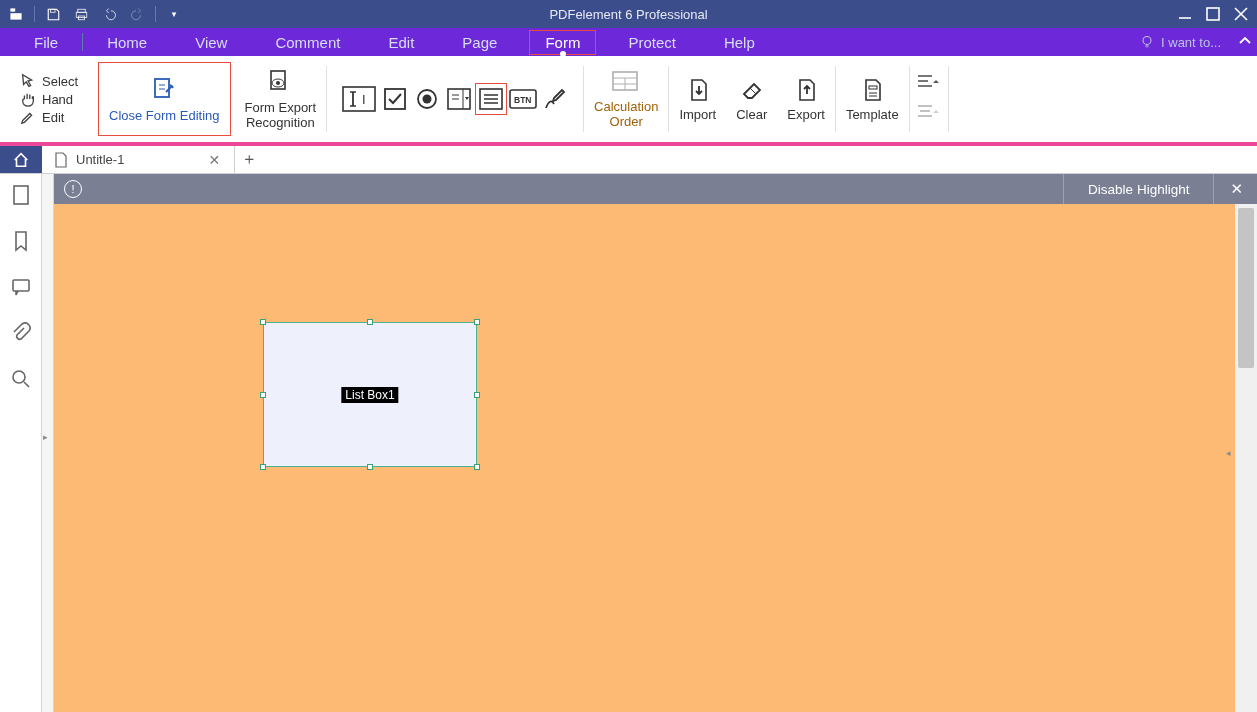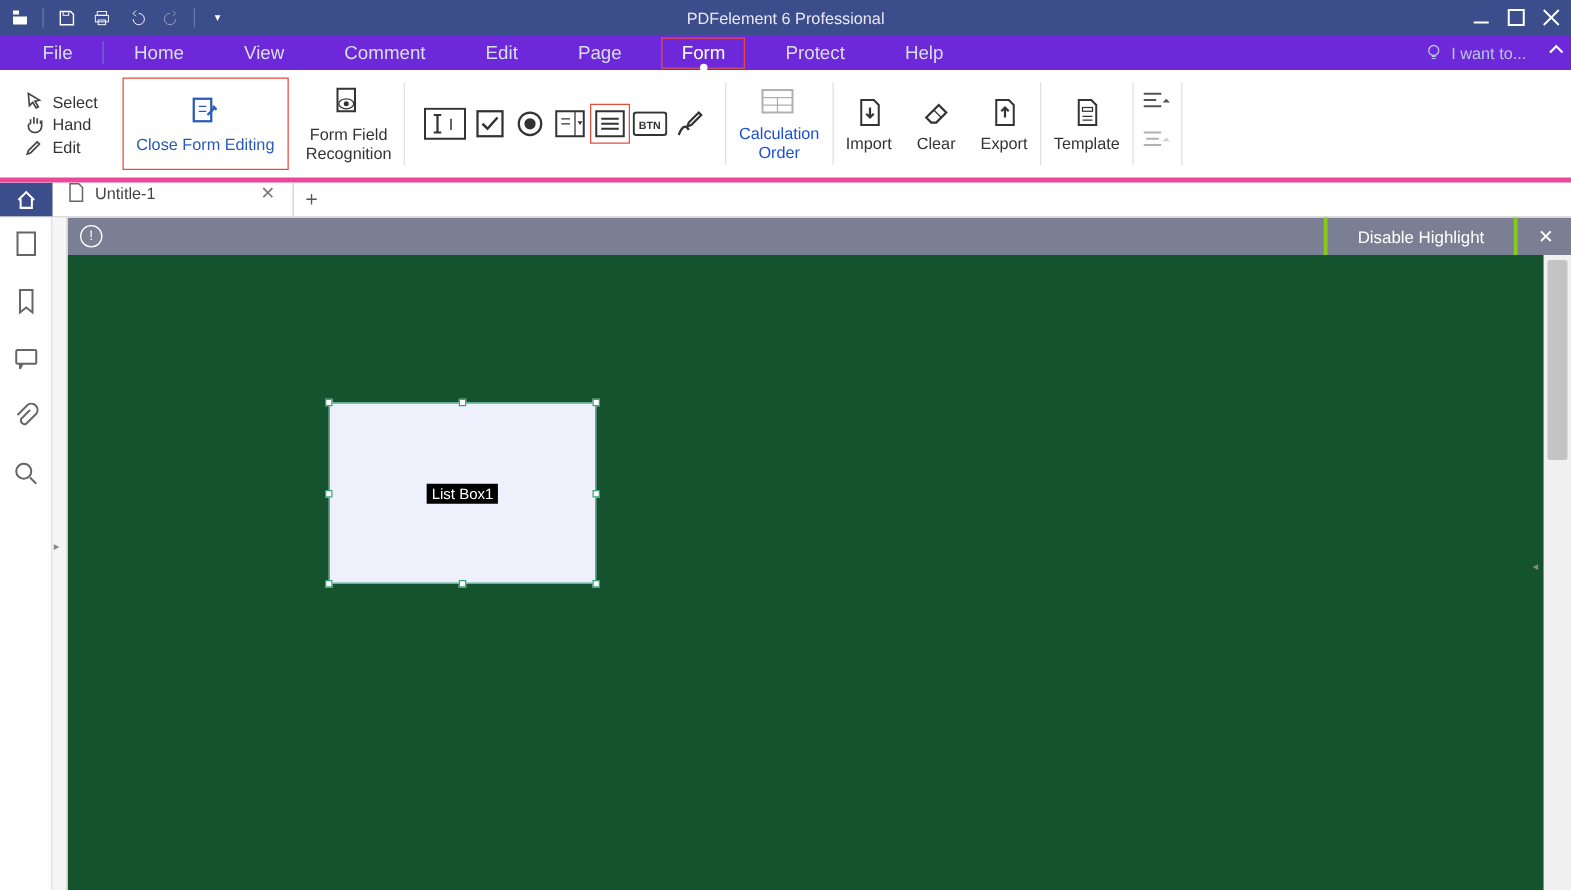--- a/index.html
+++ b/index.html
@@ -22,52 +22,52 @@
   .menuitem.active::after{content:"";position:absolute;bottom:-3px;left:50%;transform:translateX(-50%);width:6px;height:6px;background:#fff;border-radius:50%;}
   .i-want { margin-left:auto; display:flex; align-items:center; gap:6px; color:#bcc4e0; font-size:13px; padding-right:12px;}
   .collapse-btn { width:24px;color:#fff;text-align:center;}
   
   .ribbon { height: 90px; background: #fff; border-bottom: 4px solid #ec4899; display: flex; align-items:stretch; position:relative;}
   .rb-left { width: 94px; display:flex; flex-direction:column; justify-content:center; gap:2px; padding:4px 6px 4px 20px; font-size:13px; color:#333;}
   .rb-left-row { display:flex; align-items:center; gap:6px;}
   .rb-left-row svg { width:16px;height:16px;stroke:#444;fill:none;stroke-width:1.5;}
   .rb-group { display:flex; flex-direction:column; align-items:center; justify-content:center; padding: 6px 10px; font-size:13px; color:#333;}
   .rb-group.boxed { border:1px solid #e74c3c; margin:6px 4px;}
-  .rb-group.disabled { color:#1d4ed8; }
+  .rb-group.disabled { color:#a16207; }
   .rb-group.disabled svg { stroke:#b0b0b0; }
   .rb-label { margin-top:4px; text-align:center; line-height:1.15;}
   .rb-label.blue{color:#2a5ab8;}
   .rb-tool { width:32px; height:32px; display:flex; align-items:center; justify-content:center;}
   .rb-tool.boxed{border:1.5px solid #e74c3c;}
   .rb-sep { width:1px; background:#e0e0e0; margin:10px 0;}
   .rb-toolgroup{ display:flex; align-items:center; padding:0 12px;}
   .rb-dropcol{ display:flex; flex-direction:column; gap:8px; padding:0 6px; justify-content:center;}
   .rb-dropbtn svg{stroke:#555;fill:none;}
   
   .doctabs { height: 28px; background:#fff; border-bottom:1px solid #d0d0d0; display:flex; align-items:stretch;}
   .hometab { width:42px; background:#3c4d8c; display:flex; align-items:center; justify-content:center;}
   .hometab svg{stroke:#fff;fill:none;stroke-width:1.8;}
-  .doctab { display:flex; align-items:flex-start; border-right:1px solid #d0d0d0; padding:0 10px 0 12px; gap:80px; font-size:13px; color:#444;}
+  .doctab { display:flex; align-items:center; border-right:1px solid #d0d0d0; padding:0 10px 0 12px; gap:80px; font-size:13px; color:#444;}
   .doctab-x{ color:#777; font-size:14px; padding:0 4px;}
   .addtab{ width:28px; display:flex;align-items:center;justify-content:center; color:#555;}
   
   .workarea { position:absolute; top:174px; bottom:0; left:0; right:0; display:flex;}
   .leftpanel{ width:42px; background:#fff; border-right:1px solid #d8d8d8; display:flex; flex-direction:column; align-items:center; padding-top:10px; gap:24px;}
   .lp-icon{ width:22px;height:22px; stroke:#666; fill:none; stroke-width:1.6;}
   .splitter{ width:12px; background:#f5f5f5; border-right:1px solid #d8d8d8; position:relative;}
   .splitter::after{content:"▸"; position:absolute; top:48%; left:1px; font-size:9px; color:#888;}
   
   .docarea{ flex:1; background:#fff; position:relative; overflow:hidden;}
   .infobar{ height:30px; background:#7a7f94; display:flex; align-items:center; color:#fff; font-size:13.5px; padding-left:10px; gap:8px;}
   .info-icon{width:18px;height:18px;border:1.6px solid #fff;border-radius:50%;display:flex;align-items:center;justify-content:center;font-size:11px;}
   .info-right{margin-left:auto;display:flex;align-items:center;gap:10px;padding-right:8px;}
-  .disable-btn{border:3px solid #84cc16; padding:18px 24px; font-size:13.5px;}
+  .disable-btn{border:1px solid #84cc16; padding:18px 24px; font-size:13.5px;}
   .info-close{font-size:15px;padding:0 6px;}
   
-  .page{ position:absolute; top:30px; left:0; right:22px; bottom:0; background:#14532d; }
+  .page{ position:absolute; top:30px; left:0; right:22px; bottom:0; background:#fdba74; }
   .scrollbar{ position:absolute; top:30px; right:0; width:22px; bottom:0; background:#f0f0f0;}
   .scroll-thumb{ position:absolute; top:4px; left:3px; right:3px; height:160px; background:#c4c4c4; border-radius:2px;}
   .r-splitter{position:absolute; top:30px; right:22px; bottom:0; width:10px;}
   .r-splitter::after{content:"◂"; position:absolute; top:48%; left:1px; font-size:9px; color:#888;}
   
   .listbox{ position:absolute; left:209px; top:118px; width:214px; height:145px; background:#eef0fb; border:1px solid #4bb38f;}
   .handle{ position:absolute; width:6px; height:6px; background:#fff; border:1px solid #39a07c;}
   .h-nw{top:-4px;left:-4px;} .h-n{top:-4px;left:calc(50% - 3px);} .h-ne{top:-4px;right:-4px;}
   .h-w{left:-4px;top:calc(50% - 3px);} .h-e{right:-4px;top:calc(50% - 3px);}
   .h-sw{bottom:-4px;left:-4px;} .h-s{bottom:-4px;left:calc(50% - 3px);} .h-se{bottom:-4px;right:-4px;}
@@ -188,21 +188,21 @@
       </svg>
     <div class="rb-label blue">Close Form Editing</div>
   </div>
 
   <div class="rb-group">
     <svg width="30" height="30" viewBox="0 0 30 30">
         <rect x="6" y="4" width="14" height="18" fill="none" stroke="#333" stroke-width="1.6"></rect>
         <ellipse cx="13" cy="16" rx="6" ry="4" fill="none" stroke="#333"></ellipse>
         <circle cx="13" cy="16" r="2" fill="#333"></circle>
       </svg>
-    <div class="rb-label" style="white-space:pre-line;">Form Field
+    <div class="rb-label" style="white-space:pre-line;">Form Export
 Recognition</div>
   </div>
 
 
   <div class="rb-sep"></div>
 
   <div class="rb-toolgroup">
     <div class="rb-tool" style="width:40px;">
         <svg width="34" height="26" viewBox="0 0 34 26">
           <rect x="1" y="1" width="32" height="24" fill="none" stroke="#333" stroke-width="1.6"></rect>

